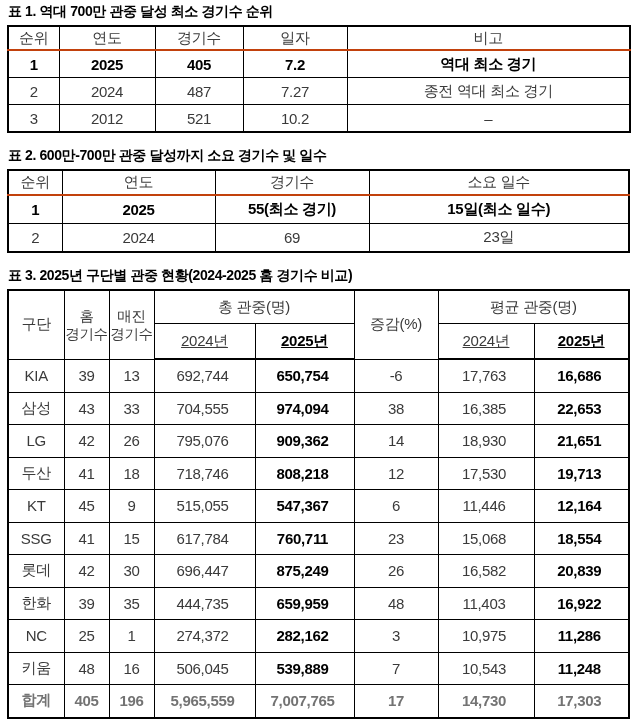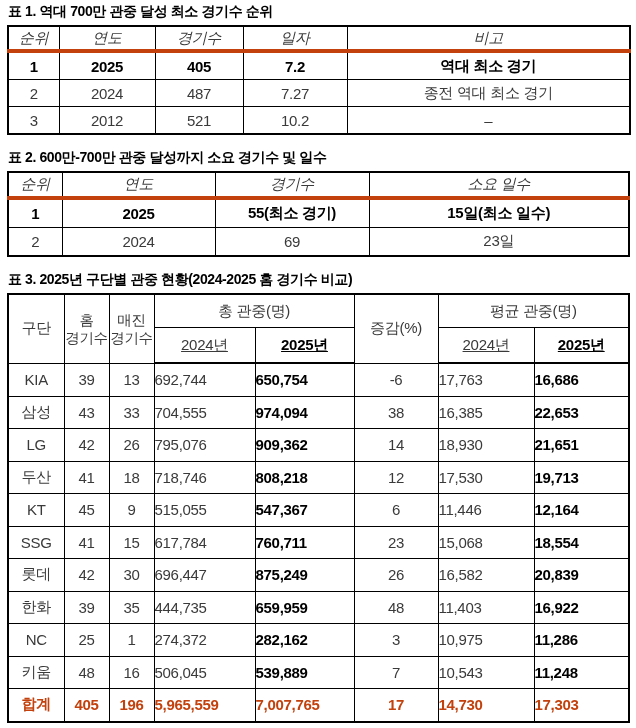--- a/index.html
+++ b/index.html
@@ -27,41 +27,41 @@
     border:1px solid #000;
     font-size:15px;
     text-align:center;
     vertical-align:middle;
     padding:0;
     color:#3a3a3a;
     letter-spacing:-0.3px;
     overflow:hidden;
     white-space:nowrap;
   }
-  tr.hdr td { border-bottom:4px solid #c2410c;font-style:italic; }
+  tr.hdr td { border-bottom:2px solid #c2410c; }
   .b { font-weight:700; color:#000; }
-  .num-r { text-align:left; padding-right:4px;margin-left:22px; }
+  .num-r { text-align:center; padding-right:4px;margin-left:22px; }
   .stack { white-space:pre-line; line-height:18px; font-size:14.5px; }
 
   
   #t1 { margin-bottom:14px; }
   #t1 tr.hdr td { height:22px; }
   #t1 tr.row td { height:26px; }
 
   
   #t2 { margin-bottom:14px; }
   #t2 tr.hdr td { height:23px; }
   #t2 tr.row td { height:27px; }
 
   
   #t3 { margin-bottom:0; }
   #t3 tr.hdrA td { height:32px; }
   #t3 tr.hdrB td { height:34px; border-bottom:2px solid #000;text-decoration:underline; }
   #t3 tr.row td { height:31.5px; }
-  #t3 tr.total td { font-weight:700; color:#c2410c; }
+  #t3 tr.total td { font-weight:700; color:#737373; }
 </style>
 </head>
 <body>
 
 <div class="page">
 
   <div class="tbl-title">표 1. 역대 700만 관중 달성 최소 경기수 순위</div>
   <table id="t1">
     <colgroup>
       <col style="width:51px">

